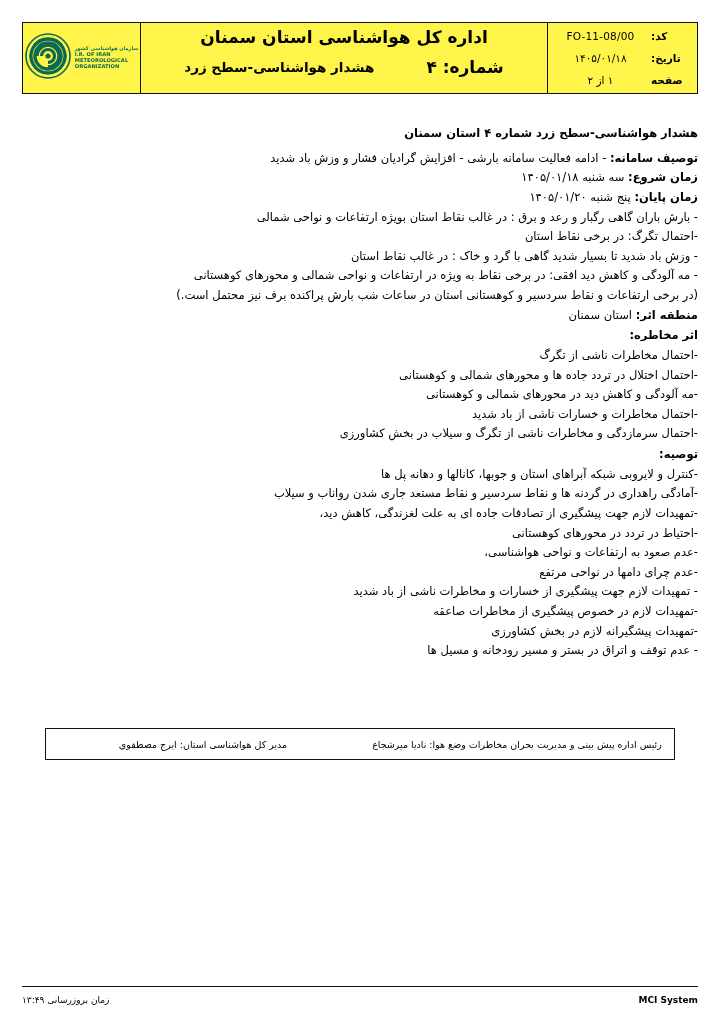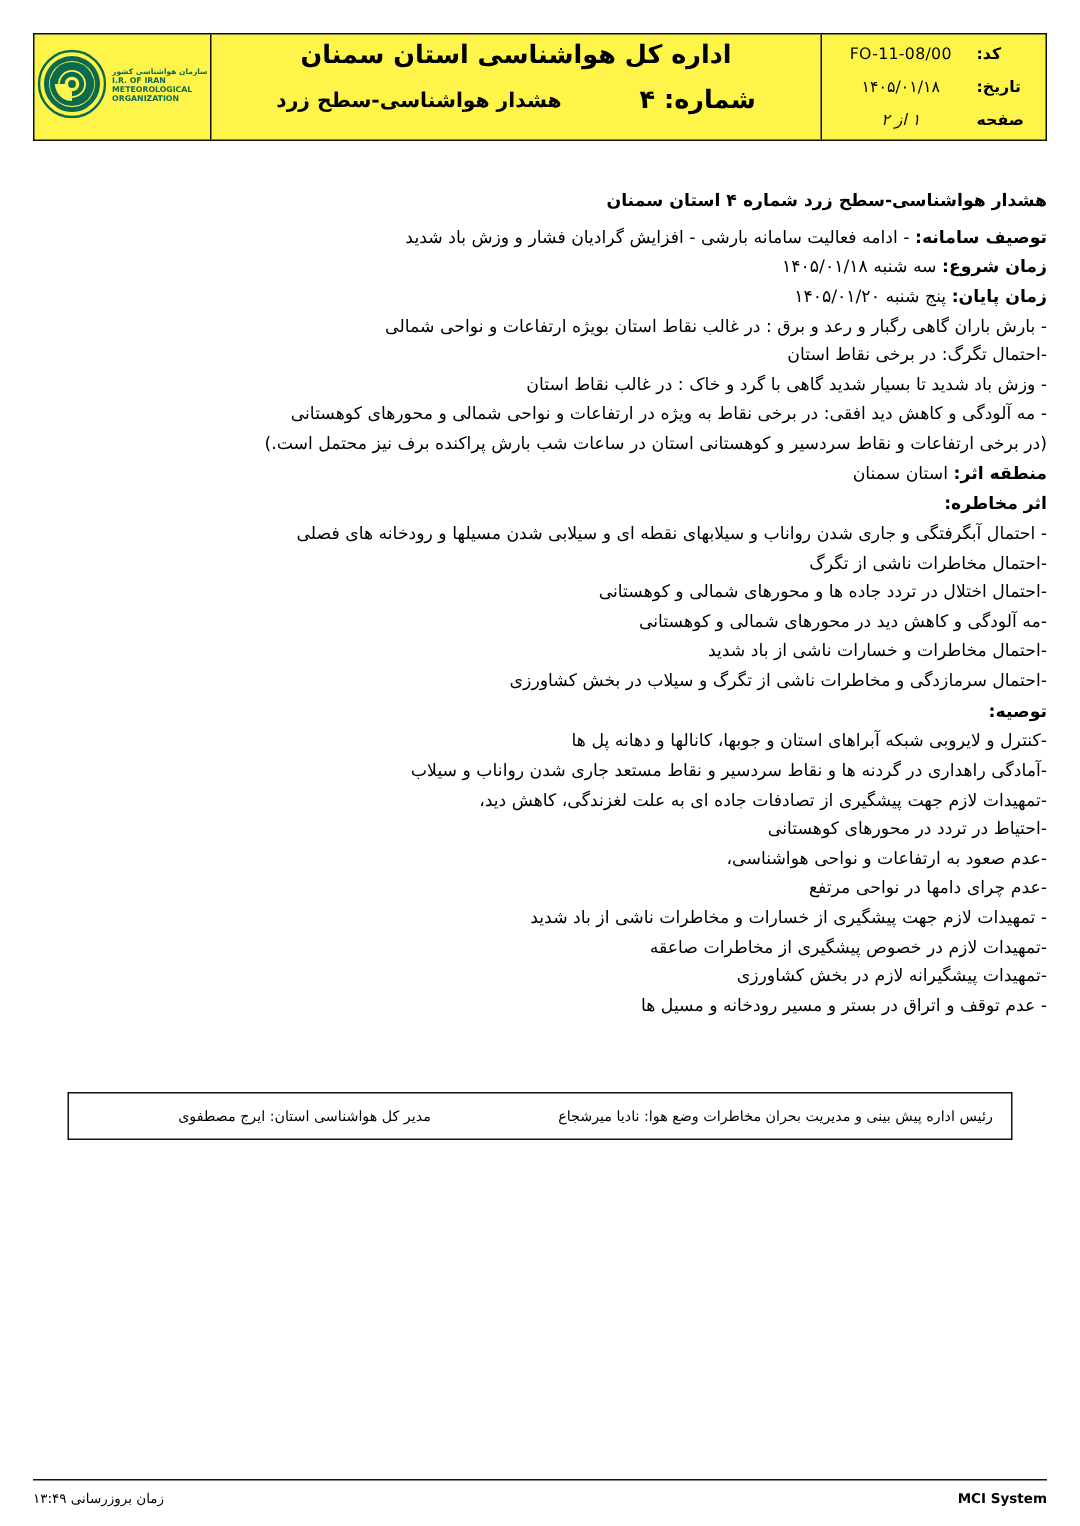--- a/index.html
+++ b/index.html
@@ -62,21 +62,20 @@
   }
   .meta-value {
     flex: 1;
     text-align: center;
     direction: ltr;
     font-weight: normal;
     letter-spacing: .2px;
   }
   .meta-value.pages {
     direction: rtl;
-    font-style: italic;
   }
   .hdr-center {
     flex: 1;
     display: flex;
     flex-direction: column;
     justify-content: center;
     align-items: center;
     gap: 10px;
     padding-bottom: 12px;
   }
@@ -278,21 +277,20 @@
     <div class="line">- وزش باد شدید تا بسیار شدید گاهی با گرد و خاک : در غالب نقاط استان</div>
     <div class="line">- مه آلودگی و کاهش دید افقی: در برخی نقاط به ویژه در ارتفاعات و نواحی شمالی و محورهای کوهستانی</div>
     <div class="line">(در برخی ارتفاعات و نقاط سردسیر و کوهستانی استان در ساعات شب بارش پراکنده برف نیز محتمل است.)</div>
 
     <div class="line">
       <span class="lbl">منطقه اثر:</span>
       <span>استان سمنان</span>
     </div>
 
     <div class="line sec-head">اثر مخاطره:</div>
-    <div class="line">- احتمال آبگرفتگی و جاری شدن رواناب و سیلابهای نقطه ای و سیلابی شدن مسیلها و رودخانه های فصلی</div>
     <div class="line">-احتمال مخاطرات ناشی از تگرگ</div>
     <div class="line">-احتمال اختلال در تردد جاده ها و محورهای شمالی و کوهستانی</div>
     <div class="line">-مه آلودگی و کاهش دید در محورهای شمالی و کوهستانی</div>
     <div class="line">-احتمال مخاطرات و خسارات ناشی از باد شدید</div>
     <div class="line">-احتمال سرمازدگی و مخاطرات ناشی از تگرگ و سیلاب در بخش کشاورزی</div>
 
     <div class="line sec-head">توصیه:</div>
     <div class="line">-کنترل و لایروبی شبکه آبراهای استان و جوبها، کانالها و دهانه پل ها</div>
     <div class="line">-آمادگی راهداری در گردنه ها و نقاط سردسیر و نقاط مستعد جاری شدن رواناب و سیلاب</div>
     <div class="line">-تمهیدات لازم جهت پیشگیری از تصادفات جاده ای به علت لغزندگی، کاهش دید،</div>

